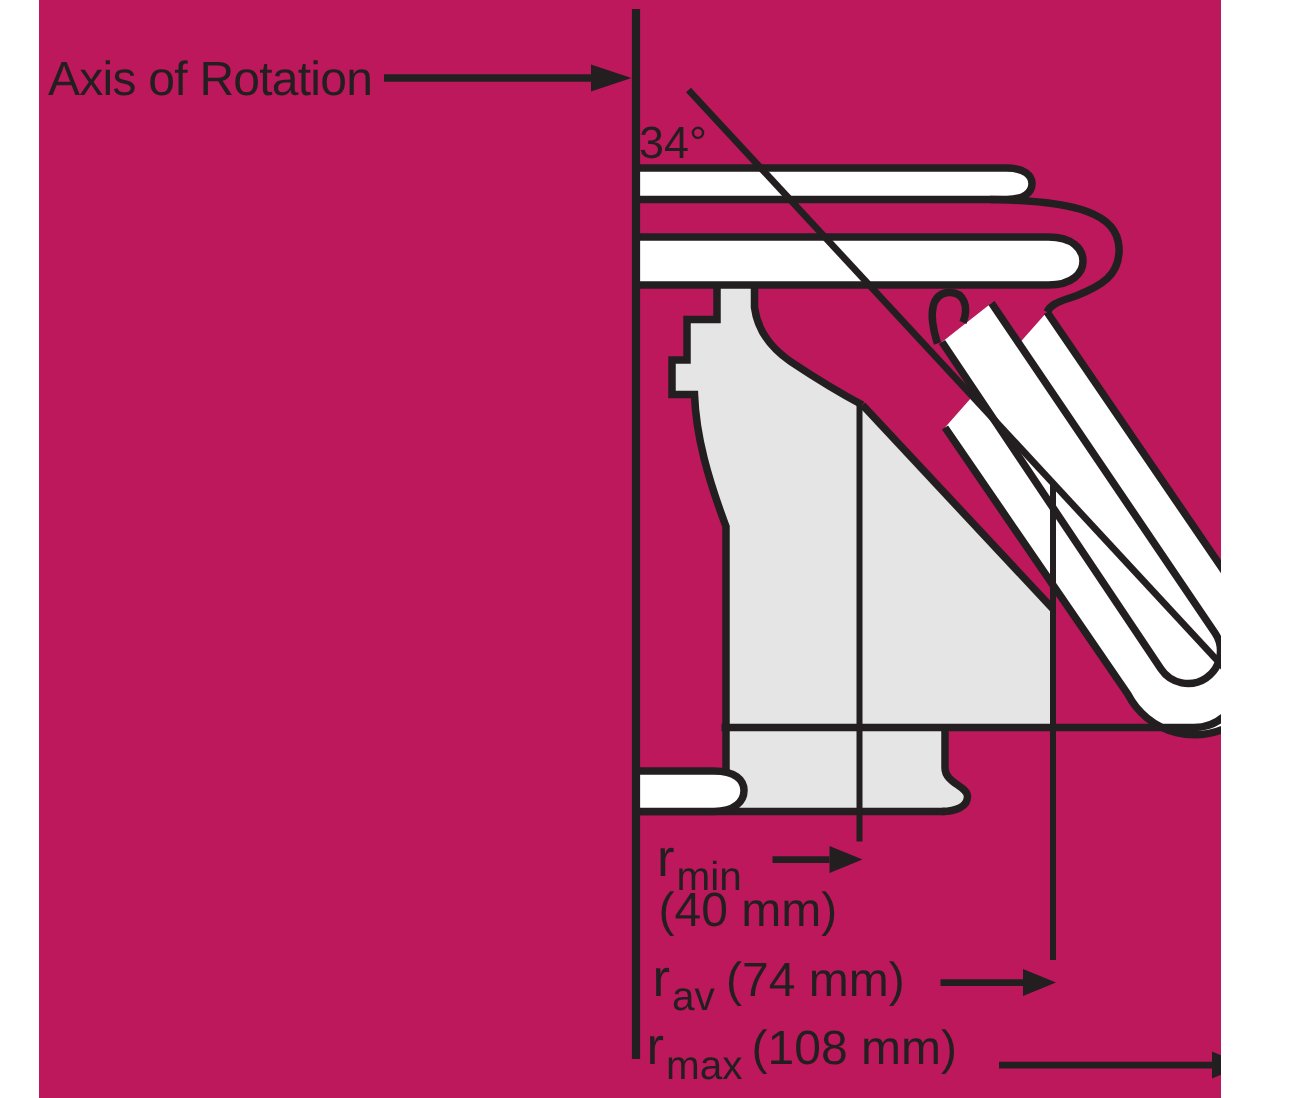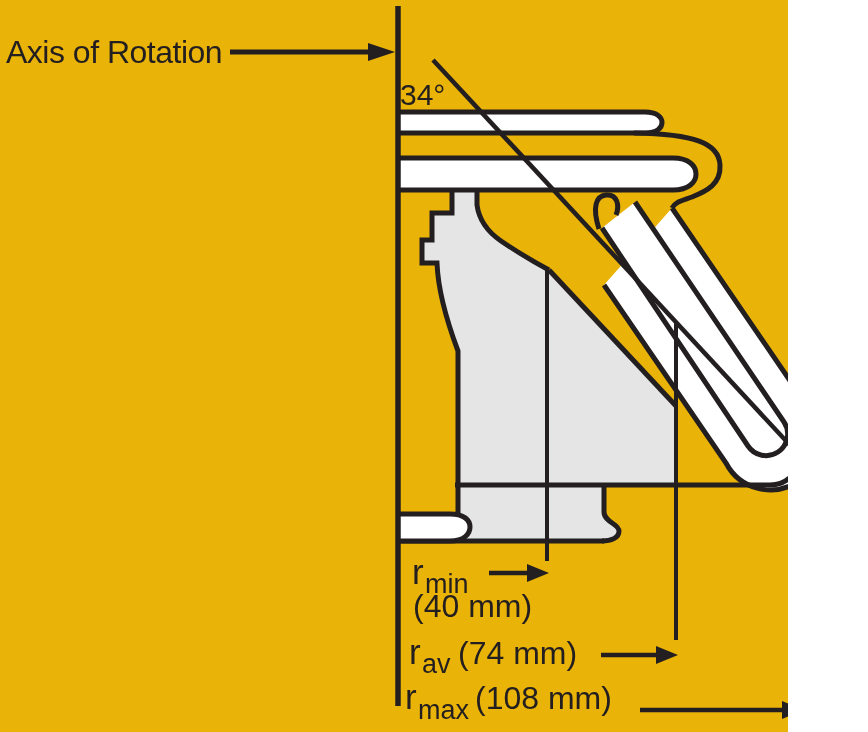--- a/index.html
+++ b/index.html
@@ -1,17 +1,17 @@
 <!DOCTYPE html>
 <html><head>
 <meta charset="utf-8">
 <style>
   html,body{margin:0;padding:0;background:#ffffff;}
-  .stage{position:relative;width:788px;height:732px;background:#eab308;overflow:hidden;
-         font-family:"Liberation Sans", sans-serif;}
+  .stage{position:relative;width:788px;height:732px;background:#be185d;overflow:hidden;
+         font-family:"Liberation Sans", sans-serif;margin-left:26px;}
   svg{display:block;}
   .ink-stroke{stroke:#231f20;fill:none;}
   .w-main{stroke-width:5;}
   .w-axis{stroke-width:5.5;}
   .w-thin{stroke-width:4.5;}
   .w-dim{stroke-width:4;}
   .white-fill{fill:#ffffff;}
   .gray-fill{fill:#e4e5e4;stroke:none;}
   .ink-fill{fill:#231f20;stroke:none;}
   text{fill:#231f20;font-family:"Liberation Sans", sans-serif;}

